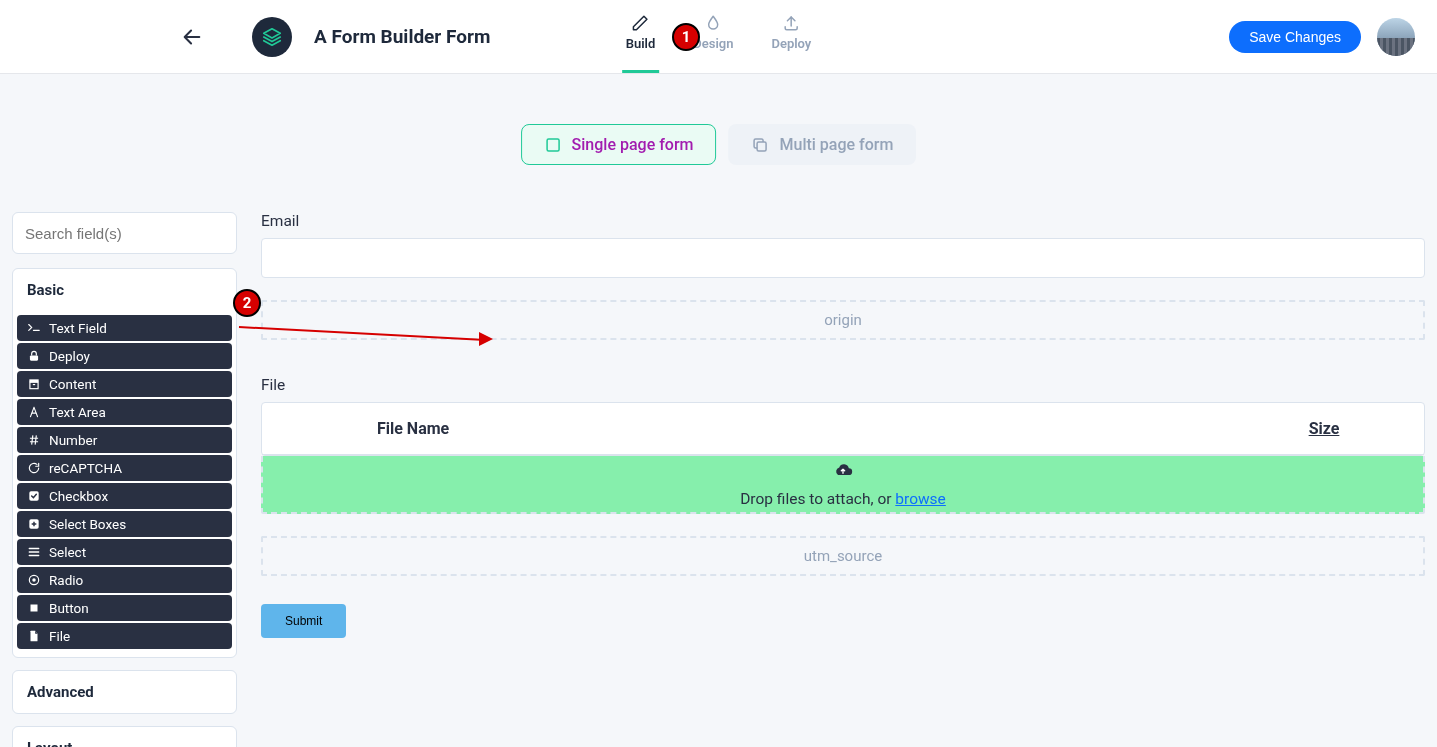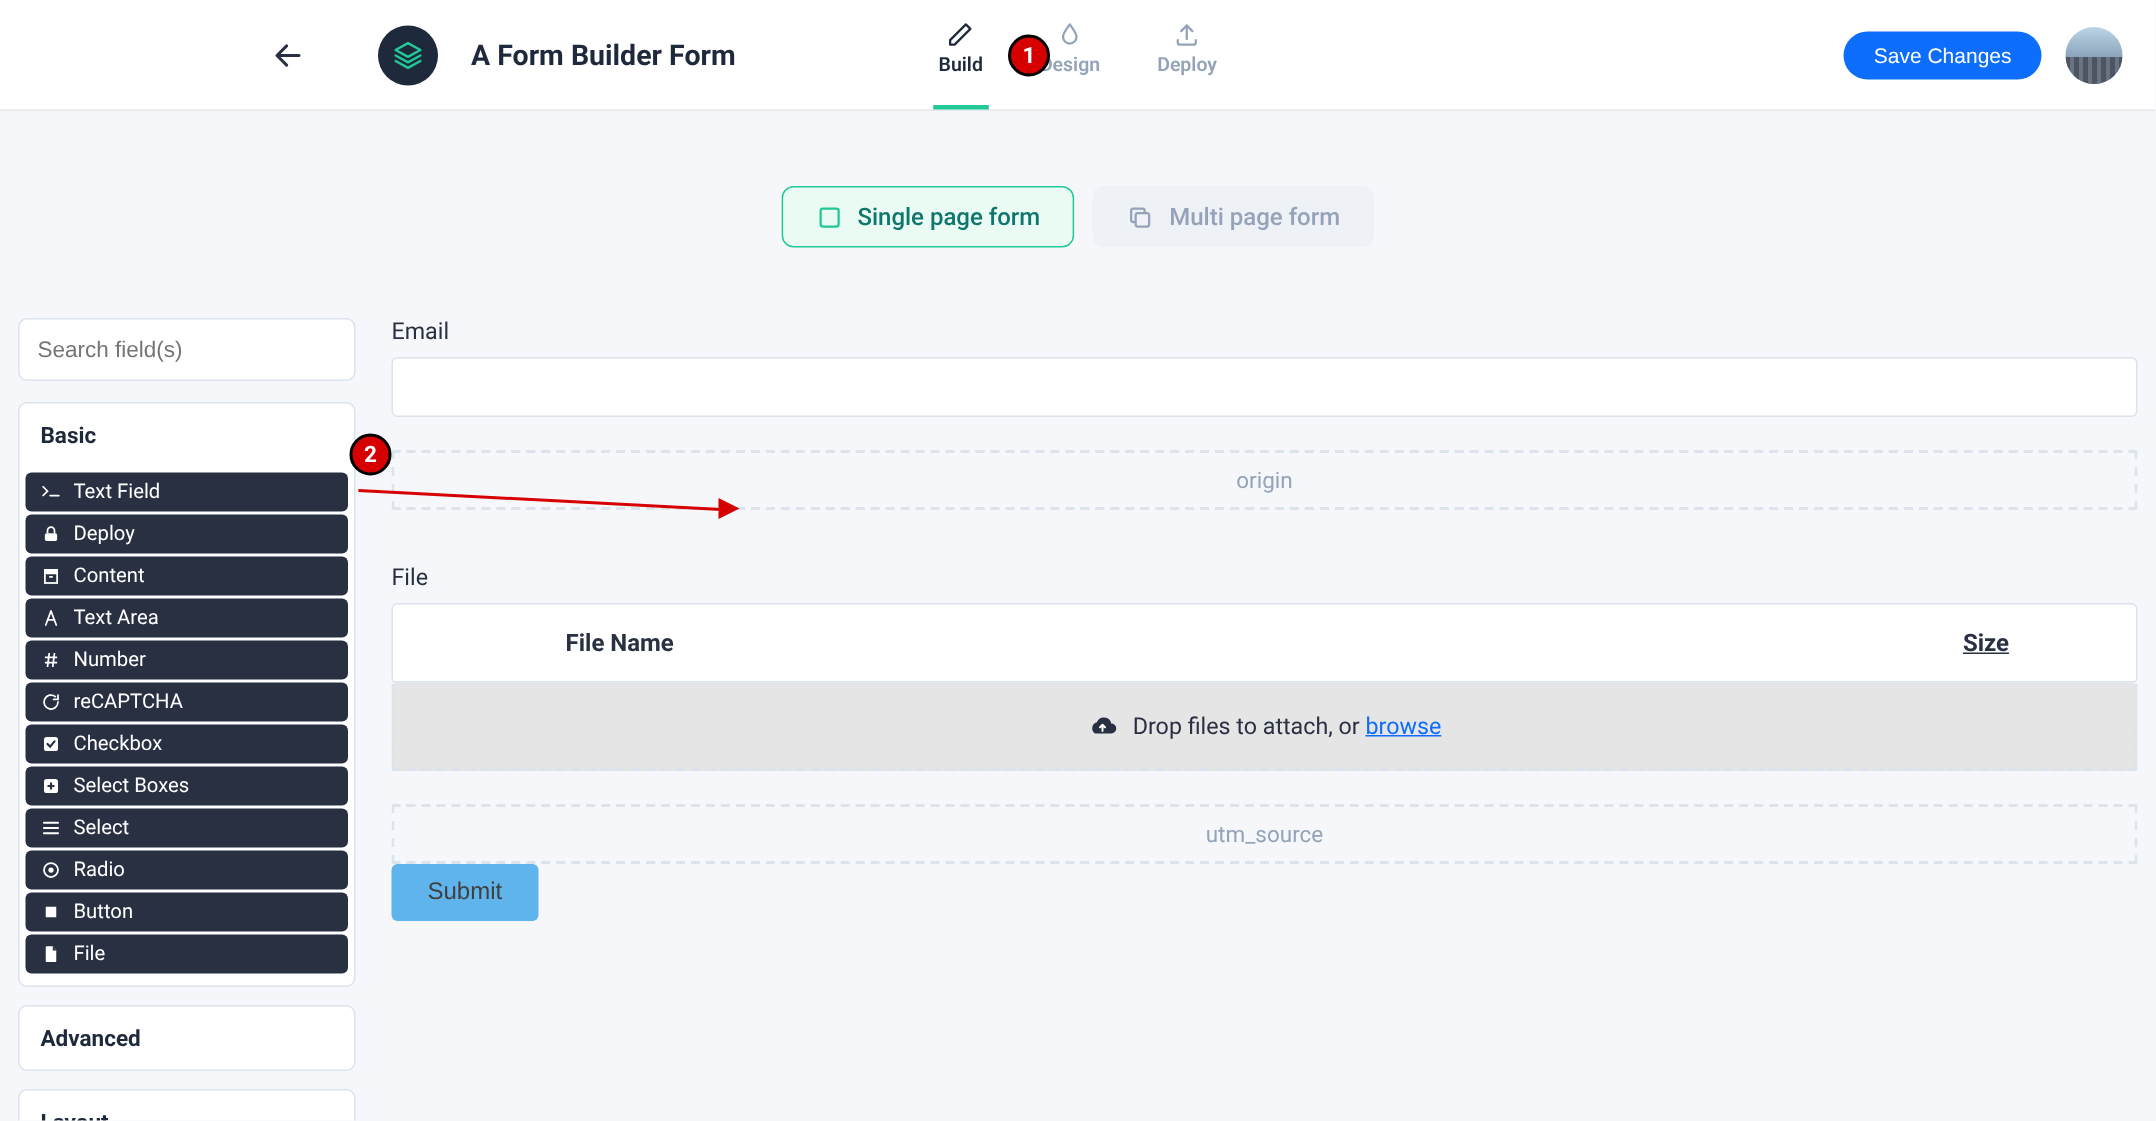--- a/index.html
+++ b/index.html
@@ -132,21 +132,21 @@
     display: flex;
     align-items: center;
     gap: 10px;
     padding: 10px 22px;
     border-radius: 8px;
     font-size: 16px;
     font-weight: 500;
     cursor: pointer;
   }
   .toggle-btn.single {
-    color: #0f766e;
+    color: #a21caf;
     border: 1px solid #20c997;
     background: #eafbf4;
   }
   .toggle-btn.multi {
     color: #94a3b8;
     background: #eef2f7;
     border: 1px solid transparent;
   }
   .toggle-btn svg { width: 18px; height: 18px; }
   
@@ -251,30 +251,32 @@
     border: 2px dashed #dbe3ed;
     border-top: none;
     border-radius: 0 0 2px 2px;
     height: 58px;
     display: flex;
     align-items: center;
     justify-content: center;
     gap: 10px;
     font-size: 15.5px;
     color: #293042;
-    background: #e5e5e5;
+    background: #86efac;
+    flex-direction: column;
   }
   .dropzone a { color: #0d6efd; text-decoration: underline; cursor: pointer; }
   .submit-btn {
     background: #5fb5eb;
-    color: #404040;
+    color: #000000;
     border: none;
     border-radius: 4px;
     padding: 10px 24px;
-    font-size: 16px;
+    font-size: 12px;
+    margin-top: 28px;
     cursor: pointer;
   }
   
   .marker {
     position: absolute;
     width: 28px; height: 28px;
     border-radius: 50%;
     background: #d60000;
     border: 2px solid #000;
     color: #fff;

